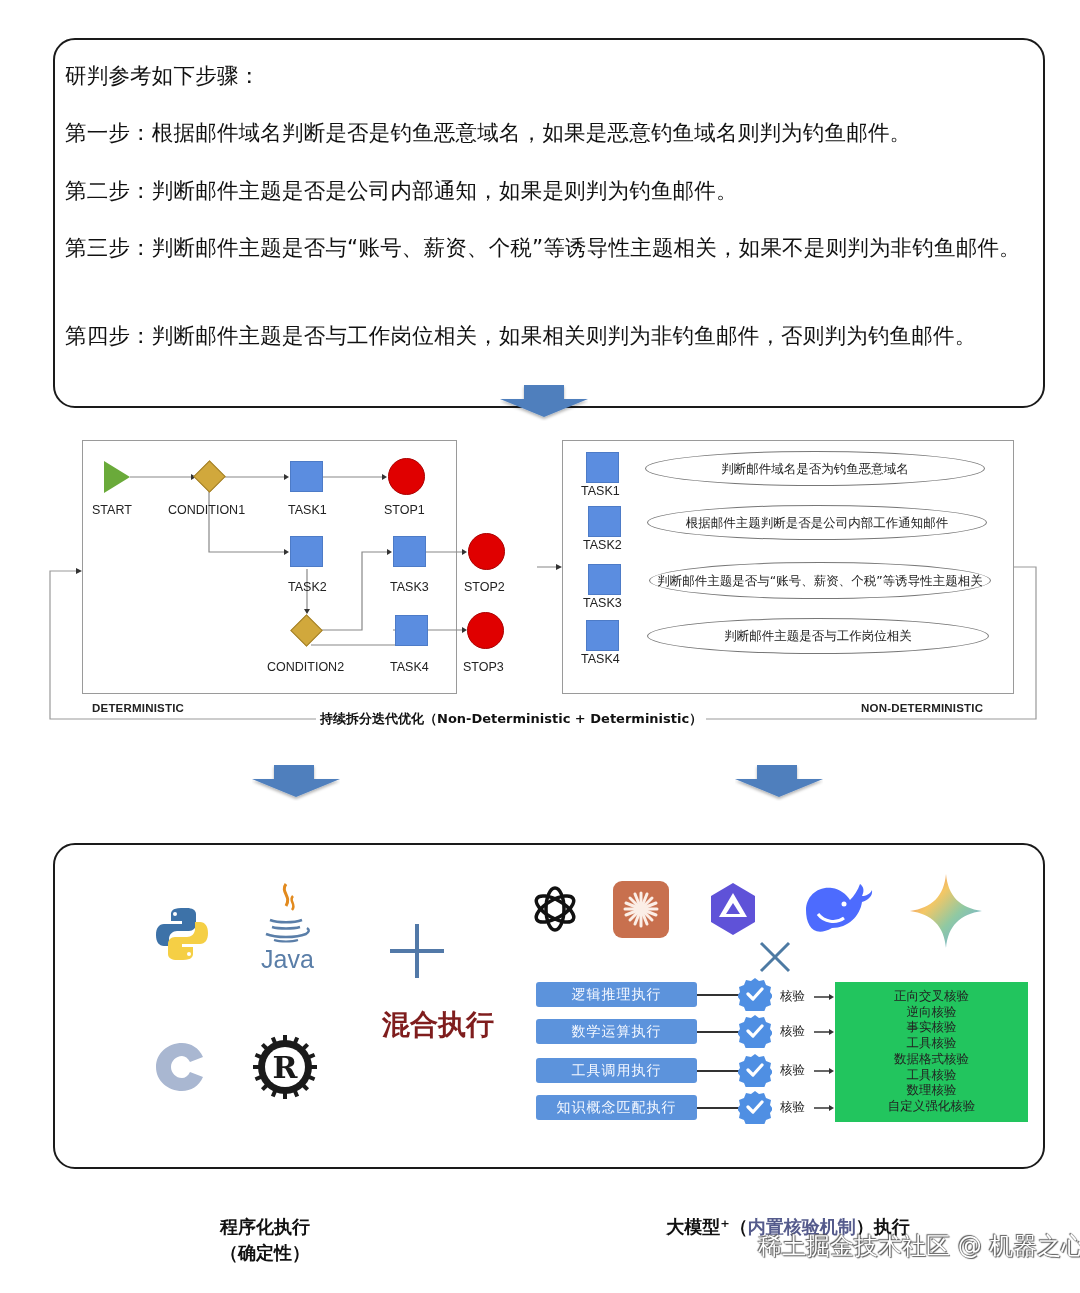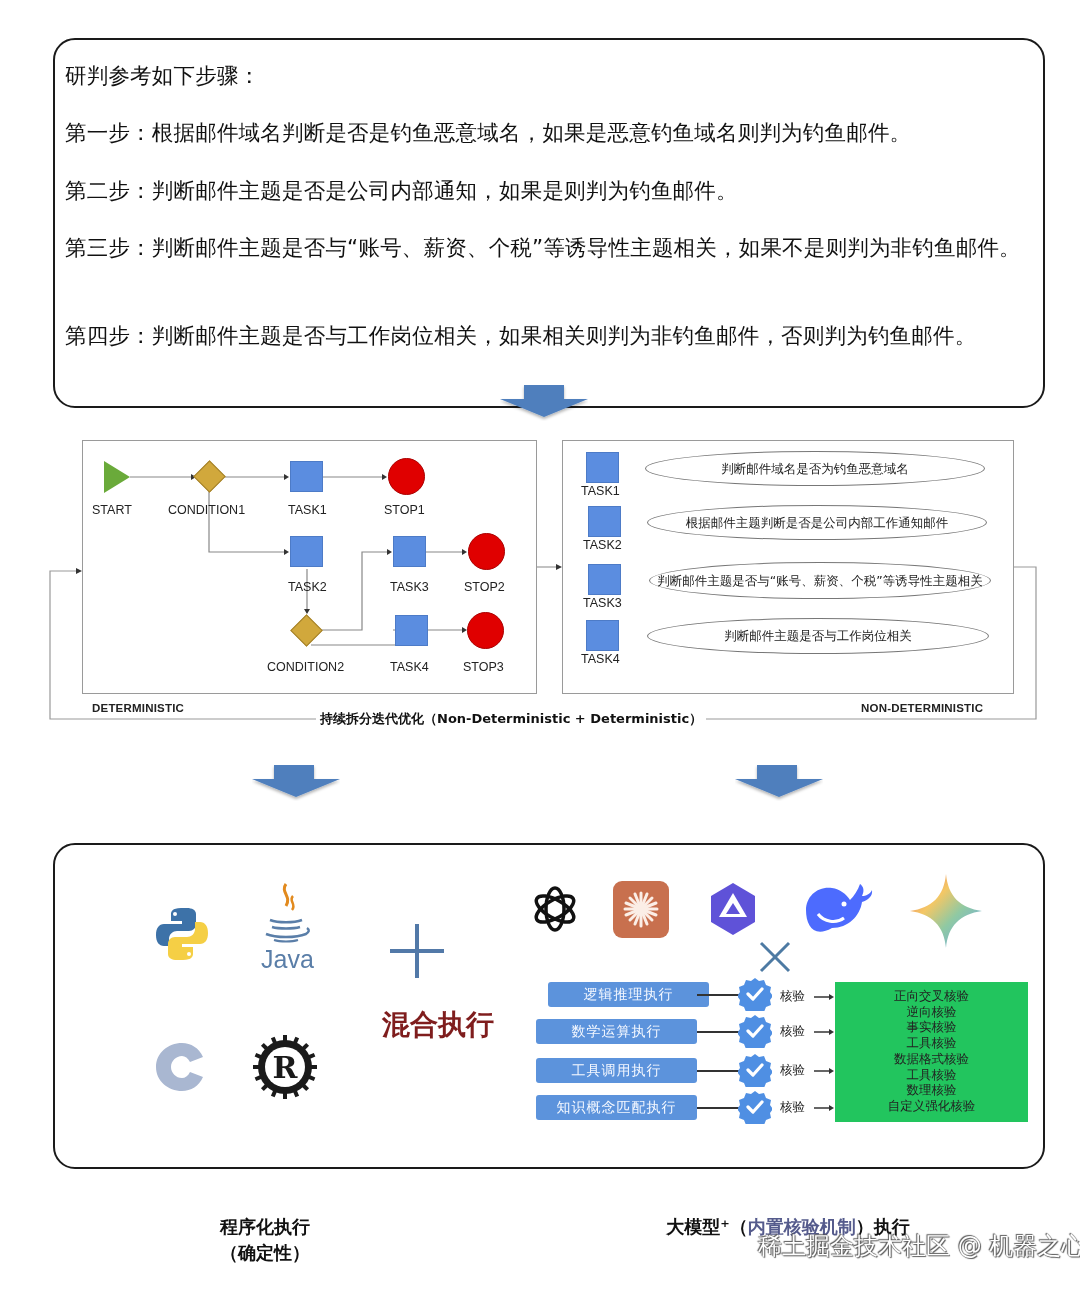--- a/index.html
+++ b/index.html
@@ -17,21 +17,21 @@
     position: absolute; left: 10px; font-size: 21.5px; line-height: 30px; color: #111;
     white-space: nowrap; letter-spacing: 0.2px;
   }
   .step-line.wrap { white-space: normal; width: 975px; }
 
   
   .big-arrow { position: absolute; width: 88px; height: 36px; }
 
   
   .panel { position: absolute; border: 1.5px solid #9a9a9a; background: #fff; }
-  #det-panel { left: 82px; top: 440px; width: 455px; height: 254px; }
+  #det-panel { left: 82px; top: 440px; width: 375px; height: 254px; }
   #nondet-panel { left: 562px; top: 440px; width: 452px; height: 254px; }
 
   .node-label { position: absolute; font-size: 12.5px; color: #222; font-family: "Liberation Sans", sans-serif; white-space: nowrap; }
   .panel-title { position: absolute; font-size: 11.5px; font-weight: bold; color: #222; font-family: "Liberation Sans", sans-serif; letter-spacing: 0.2px; margin-top: 30px; }
 
   .task-sq { position: absolute; width: 33px; height: 31px; background: #5b8de0; border: 1px solid #4d7bc7; }
   .stop-c { position: absolute; width: 37px; height: 37px; border-radius: 50%; background: #e00000; border: 1px solid #a00; }
   .cond-d { position: absolute; width: 23px; height: 23px; background: #d1a83c; border: 1px solid #a5822c; transform: rotate(45deg); }
 
   .oval {
@@ -304,21 +304,21 @@
     </linearGradient>
   </defs>
   <path d="M38 2C40 24 52 36 74 39 52 42 40 54 38 76 36 54 24 42 2 39 24 36 36 24 38 2z" fill="url(#gem)"></path>
 </svg>
 
 <svg class="abs" style="left:758px; top:940px;" width="34" height="34">
   <line x1="3" y1="3" x2="31" y2="31" stroke="#4d7aa3" stroke-width="3"></line>
   <line x1="31" y1="3" x2="3" y2="31" stroke="#4d7aa3" stroke-width="3"></line>
 </svg>
 
-<div class="exec-pill" style="top:982px;margin-left:12px;">逻辑推理执行</div>
+<div class="exec-pill" style="top:982px;">逻辑推理执行</div>
 <div class="exec-pill" style="top:1019px;">数学运算执行</div>
 <div class="exec-pill" style="top:1058px;">工具调用执行</div>
 <div class="exec-pill" style="top:1095px;">知识概念匹配执行</div>
 
 <div class="hline" style="left:697px; top:994px; width:45px;"></div>
 <div class="hline" style="left:697px; top:1031px; width:45px;"></div>
 <div class="hline" style="left:697px; top:1070px; width:45px;"></div>
 <div class="hline" style="left:697px; top:1107px; width:45px;"></div>
 
 <svg class="check-badge" style="left:738px; top:977px;" viewBox="0 0 34 34">

